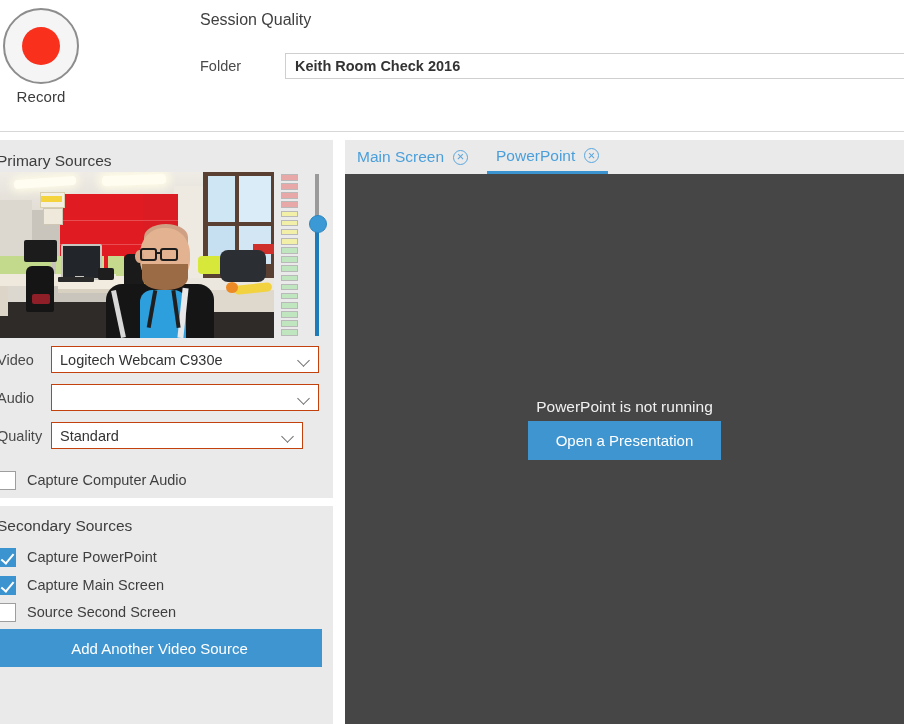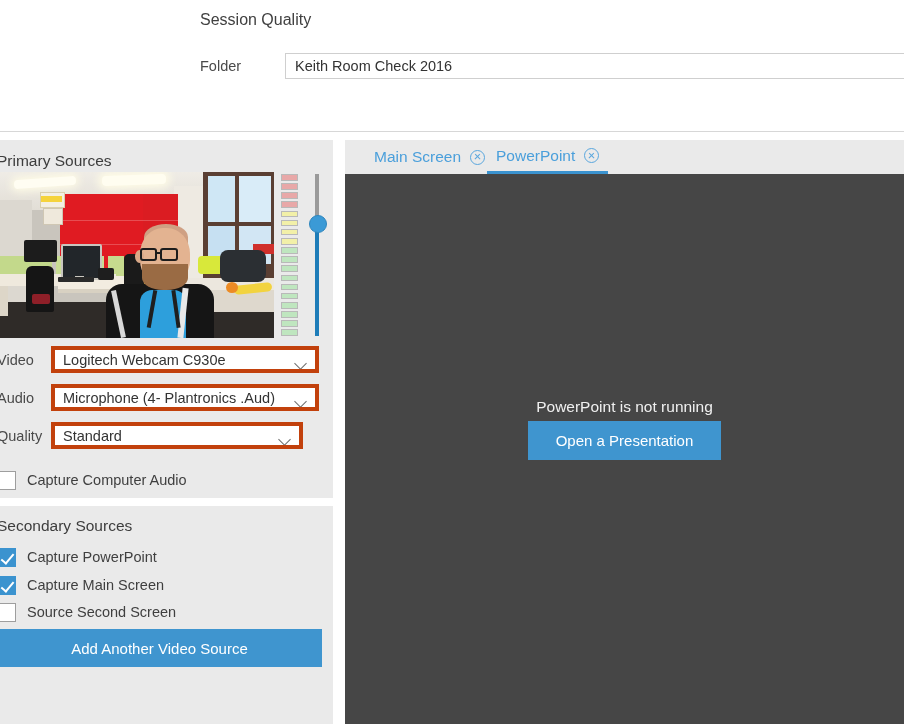--- a/index.html
+++ b/index.html
@@ -78,20 +78,21 @@
     width: 620px;
     height: 26px;
     box-sizing: border-box;
     border: 1px solid #cfcfcf;
     background: #ffffff;
     font-family: "Liberation Sans", sans-serif;
     font-size: 14.5px;
     color: #333333;
     padding: 0 8px 0 9px;
     outline: none;
+    font-weight: bold;
   }
 
   
   #left-panel {
     position: absolute;
     left: -1px; top: 140px;
     width: 334px; height: 584px;
     background: #eaeaea;
     box-sizing: border-box;
   }
@@ -234,21 +235,21 @@
     color: #4a4a4a;
     text-align: left;
     padding-left: 0px;
   }
   .dd-box {
     position: relative;
     width: 268px;
     height: 27px;
     box-sizing: border-box;
     background: #ffffff;
-    border: 4px solid #c2410c;
+    border: 1px solid #c2410c;
     display: flex;
     align-items: center;
     padding-left: 8px;
     font-size: 14.5px;
     color: #333;
     white-space: nowrap;
     overflow: hidden;
   }
   #dd-quality .dd-box { width: 252px; }
   .chev {
@@ -344,21 +345,21 @@
     top: 0;
     height: 34px;
     display: flex;
     align-items: center;
     cursor: pointer;
     font-size: 15.5px;
     color: #4a9fdb;
     padding: 0 9px;
     box-sizing: border-box;
   }
-  #tab-main-screen { left: 20px; }
+  #tab-main-screen { left: 3px; }
   #tab-powerpoint  { left: 142px; }
   .tab.active {
     border-bottom: 3px solid #3b93cf;
   }
   .tab-close {
     width: 15px; height: 15px;
     margin-left: 9px;
     border: 1.4px solid #5aa7de;
     border-radius: 50%;
     position: relative;
@@ -402,20 +403,26 @@
     font-size: 15px;
     padding: 11px 28px;
     cursor: pointer;
   }
 </style>
 </head>
 <body>
 
 <div id="header">
 
+  <div id="record-button-wrap">
+    <div id="record-circle">
+      <div id="record-dot"></div>
+    </div>
+    <div id="record-label">Record</div>
+  </div>
 
   <div id="session-settings-title">Session Quality</div>
 
   <div class="field-row" id="row-folder">
     <div class="field-label">Folder</div>
     <input class="field-input" type="text" value="Keith Room Check 2016" style="">
   </div>
 
 
 </div>
@@ -517,21 +524,20 @@
     <div class="dd-label">Video</div>
     <div class="dd-box">
       <span>Logitech Webcam C930e</span>
       <span class="chev"></span>
     </div>
   </div>
 
   <div class="dd-row" id="dd-audio">
     <div class="dd-label">Audio</div>
     <div class="dd-box">
-      <span>Microphone (4- Plantronics .Aud)</span>
       <span class="chev"></span>
     </div>
   </div>
 
   <div class="dd-row" id="dd-quality">
     <div class="dd-label">Quality</div>
     <div class="dd-box">
       <span>Standard</span>
       <span class="chev"></span>
     </div>

